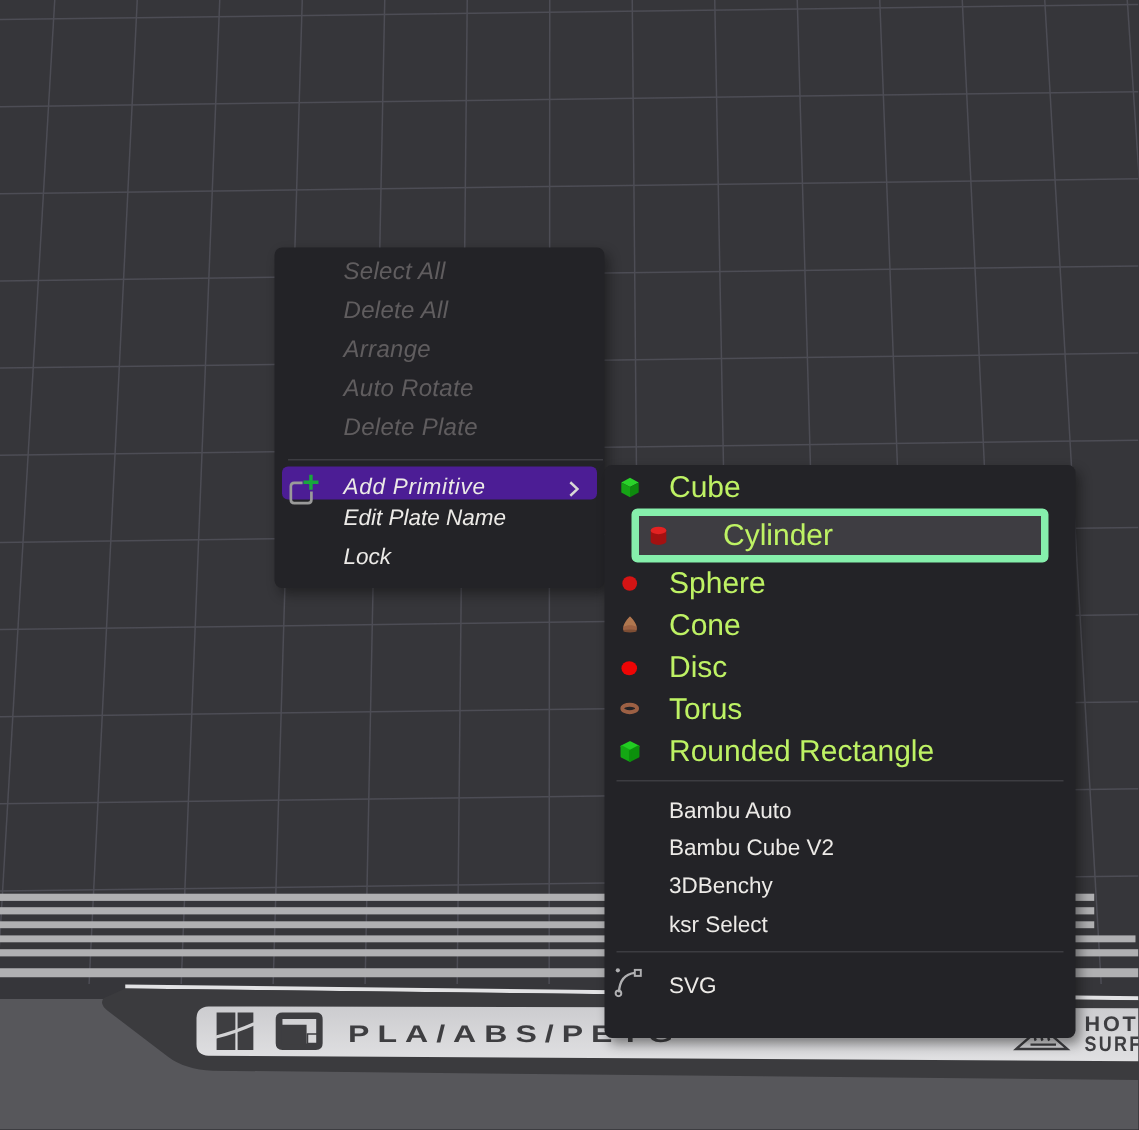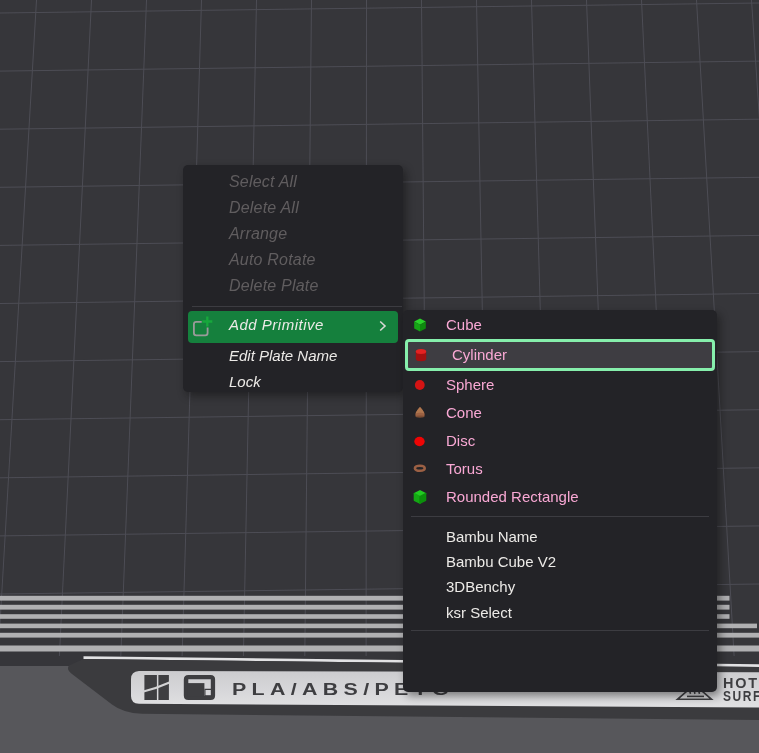--- a/index.html
+++ b/index.html
@@ -5,26 +5,26 @@
 html,body{margin:0;padding:0;background:#36363a;}
 #scene{position:relative;width:759px;height:753px;overflow:hidden;font-family:"Liberation Sans",sans-serif;}
 #bg{position:absolute;left:0;top:0;}
 .menu{position:absolute;background:#232327;border-radius:5px;box-sizing:border-box;box-shadow:3px 4px 8px rgba(10,10,12,0.45);}
 .menu svg{display:block;}
 #m1{left:183px;top:165px;width:220px;height:227px;padding-top:4px;font-style:italic;}
 #m2{left:403px;top:310px;width:314px;height:382px;padding-top:1px;}
 .mi{height:26px;line-height:26px;padding-left:46px;font-size:15px;color:#eceae7;}
 .dis{color:#605d5f;font-size:16px;letter-spacing:0.2px;}
 .sep{height:1px;background:#3c3c41;margin:7px 1px 4px 9px;}
-.hov{position:relative;height:32px;line-height:28px;background:#15803d;border-radius:4px;margin:0 5px;padding-left:41px;font-size:15px;letter-spacing:0.5px;color:#eceae7;}
+.hov{position:relative;height:22px;line-height:28px;background:#4c1d95;border-radius:4px;margin:0 5px;padding-left:41px;font-size:15px;letter-spacing:0.5px;color:#eceae7;}
 .hov .ic{position:absolute;left:4px;top:4px;}
 .hov .ar{position:absolute;right:11px;top:9px;}
-.sr{position:relative;height:28px;line-height:28px;padding-left:43px;font-size:15px;color:#f9a8d4;}
+.sr{position:relative;height:28px;line-height:28px;padding-left:43px;font-size:20px;color:#bef264;}
 .sr .ic{position:absolute;left:10px;top:7px;}
-.ssel{height:26px;line-height:26px;background:#3e3d42;border:3px solid #86efac;border-radius:4px;margin:0 2px;padding-left:44px;}
+.ssel{height:26px;line-height:26px;background:#3e3d42;border:5px solid #86efac;border-radius:4px;margin:0 18px;padding-left:56px;}
 .ssel .ic{left:6px;top:6px;}
 .sp{height:25.2px;line-height:25.2px;padding-left:43px;font-size:15px;color:#eceae7;}
 .sep2{height:1px;background:#3c3c41;margin:5px 8px 7px 8px;}
 .svgr{position:relative;height:32px;line-height:32px;padding-left:43px;font-size:15px;color:#eceae7;}
 .svgr .ic{position:absolute;left:6px;top:2px;}
 </style>
 </head>
 <body>
 <div id="scene">
 <svg id="bg" width="759" height="753">
@@ -152,19 +152,27 @@
           </svg>
         </span>Torus</div>
 <div class="sr"><span class="ic">
           <svg width="14" height="14" viewBox="0 0 14 14">
             <polygon points="7,0.8 12.6,3.7 7,6.6 1.4,3.7" fill="#22cc22" stroke="#22cc22" stroke-width="1.4" stroke-linejoin="round"></polygon>
             <polygon points="1.4,3.7 7,6.6 7,13.2 1.4,10.3" fill="#14a814" stroke="#14a814" stroke-width="1.4" stroke-linejoin="round"></polygon>
             <polygon points="12.6,3.7 7,6.6 7,13.2 12.6,10.3" fill="#0c900c" stroke="#0c900c" stroke-width="1.4" stroke-linejoin="round"></polygon>
           </svg>
         </span>Rounded Rectangle</div>
 <div class="sep2"></div>
-<div class="sp">Bambu Name</div>
+<div class="sp">Bambu Auto</div>
 <div class="sp">Bambu Cube V2</div>
 <div class="sp">3DBenchy</div>
 <div class="sp">ksr Select</div>
 <div class="sep2"></div>
+<div class="svgr"><span class="ic">
+          <svg width="21" height="21" viewBox="0 0 21 21">
+            <circle cx="2.9" cy="2.9" r="1.4" fill="#b0b0b2"></circle>
+            <path d="M3.6,17.6 Q4.3,5.6 14.3,4.6" fill="none" stroke="#b0b0b2" stroke-width="1.6"></path>
+            <circle cx="3.3" cy="18.2" r="1.9" fill="none" stroke="#b0b0b2" stroke-width="1.3"></circle>
+            <rect x="14.2" y="2.6" width="4" height="4" fill="none" stroke="#b0b0b2" stroke-width="1.3"></rect>
+          </svg>
+        </span>SVG</div>
 </div>
 </div>
 
 </body></html>

